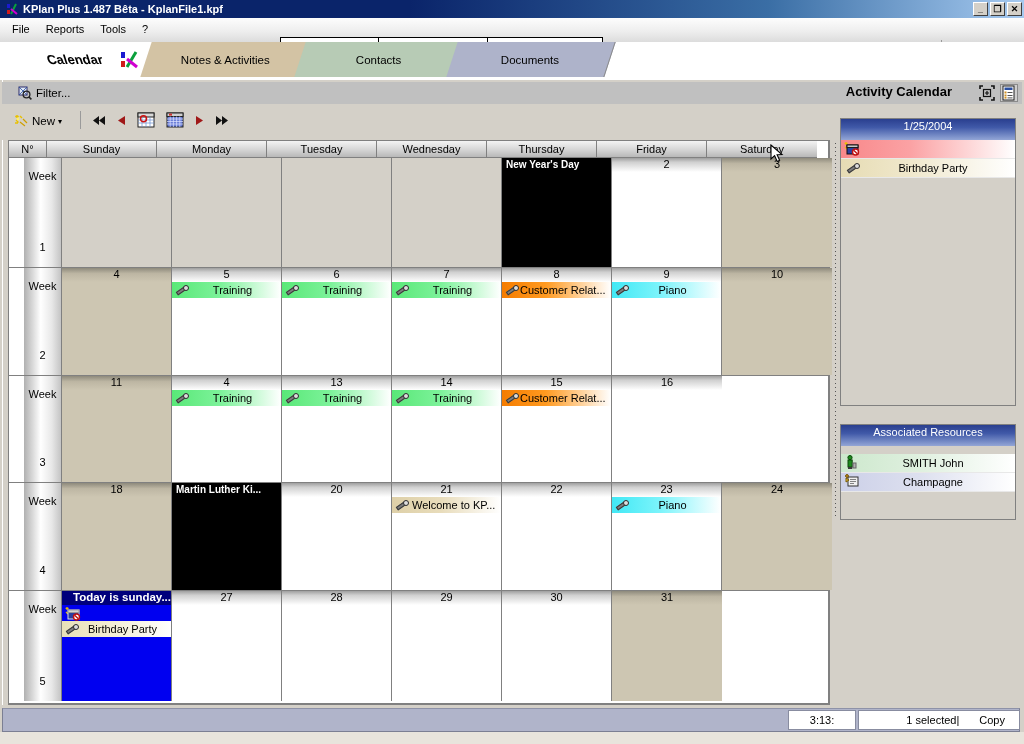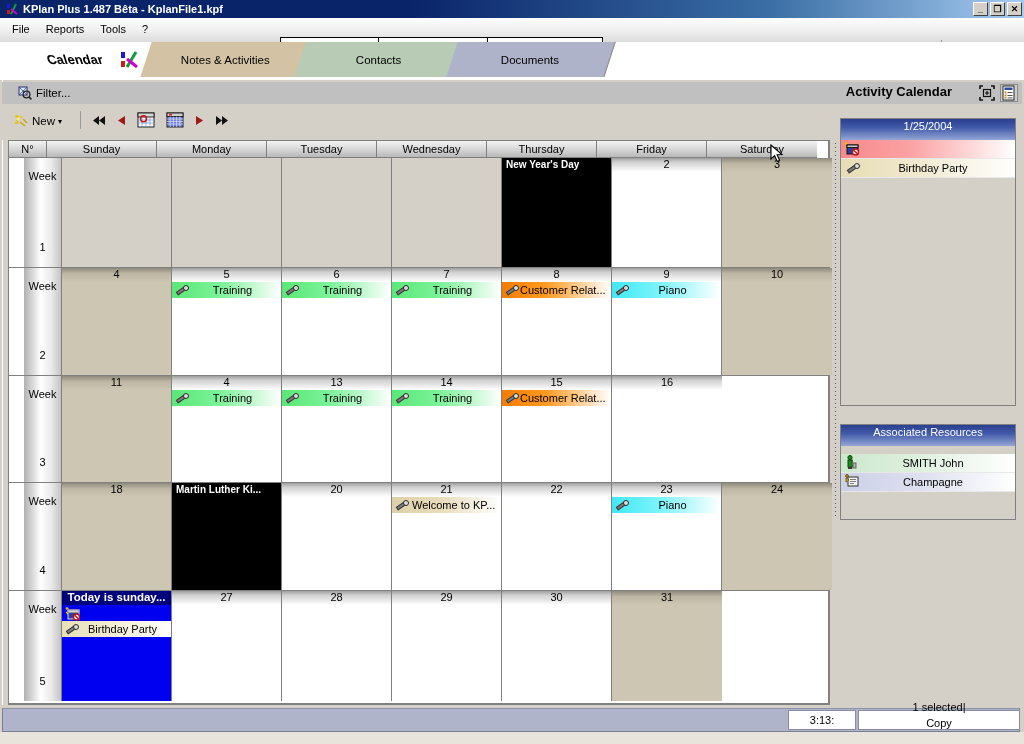--- a/index.html
+++ b/index.html
@@ -126,21 +126,21 @@
   .dcell:last-child { border-right:none; }
   .daynum { height:14px; font-size:11px; text-align:center; color:#000;
      background:linear-gradient(to bottom,#9f9f9f 0%,#d0d0d0 30%,#ffffff 100%); line-height:13px; }
   .dcell.we { background:#cdc6b2; }
   .dcell.we .daynum { background:linear-gradient(to bottom,#8e8a7c 0%,#bdb6a3 40%,#cdc6b2 100%); }
   .dcell.empty { background:#d4d0c8; }
   .dcell.black { background:#000; }
   .dcell.black .daynum { background:#000; color:#fff; font-weight:bold; text-align:left;
      padding-left:4px; font-size:10px; }
   .dcell.today { background:#0000f0; }
-  .dcell.today .daynum { background:#00007c; color:#fff; font-weight:bold; text-align:center;
+  .dcell.today .daynum { background:#00007c; color:#fff; font-weight:bold; text-align:right;
      font-size:11.5px; }
 
   .evt { height:16px; display:flex; align-items:center; font-size:11px; color:#000; overflow:hidden; white-space:nowrap;}
   .evt .elab { flex:1; text-align:center; padding-right:6px; }
   .evt .eico { width:18px; flex:none; text-align:center; }
   .evt.green  { background:linear-gradient(to right,#59e878 0%,#7df29a 45%,#ffffff 100%); }
   .evt.orange { background:linear-gradient(to right,#f57c00 0%,#ff9a20 40%,#ffffff 100%); }
   .evt.cyan   { background:linear-gradient(to right,#41e8f5 0%,#7df4fb 45%,#ffffff 100%);justify-content:space-between; }
   .evt.blue   { background:linear-gradient(to right,#1f7fc4 0%,#4aa3e0 40%,#ffffff 100%); }
   .evt.tan    { background:linear-gradient(to right,#ded0a8 0%,#e8dcbb 45%,#ffffff 100%); }
@@ -172,21 +172,21 @@
   .prow.green { background:linear-gradient(to right,#cde8cd 0%,#dff0df 45%,#ffffff 100%);margin-top:8px; }
   .prow.lav   { background:linear-gradient(to right,#ccd0e8 0%,#dde0ef 45%,#ffffff 100%); }
 
   
   .bottombar { position:absolute; left:2px; top:708px; width:1018px; height:24px;
      background:#b0b4ca; border:1px solid #7b7f93; border-top-color:#8e92a8; }
   .statcells { position:absolute; right:4px; top:710px; height:20px; display:flex; gap:2px;}
   .statcell { background:#ffffff; border:1px solid #888ca0; display:flex; align-items:center;
      font-size:11px; color:#000; padding:0 14px; }
   .statcell.time { width:68px; justify-content:center; }
-  .statcell.sel { width:162px; justify-content:flex-end; gap:4px;flex-direction:column; }
+  .statcell.sel { width:162px; justify-content:flex-end; gap:20px; }
   .footer { position:absolute; left:0; top:732px; width:1024px; height:12px; background:#e8e4dc; }
   .cursor { position:absolute; left:770px; top:144px; width:14px; height:19px; pointer-events:none; }
 </style>
 </head>
 <body>
 
 <div class="app">
 
   <div class="titlebar">
     <span class="title-logo">

